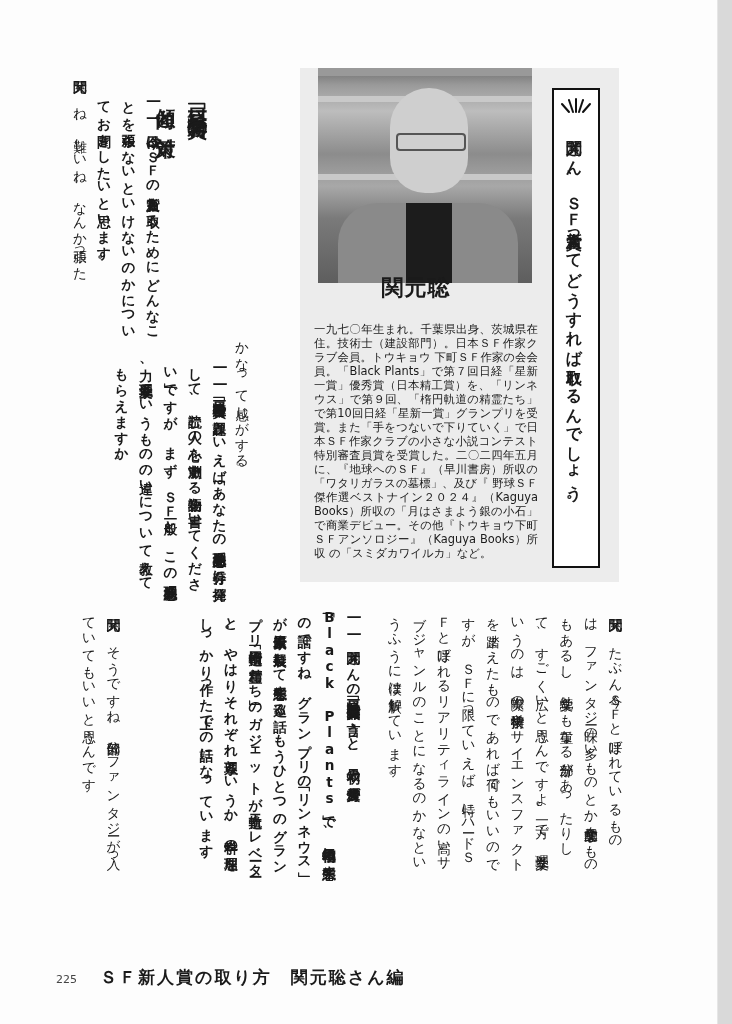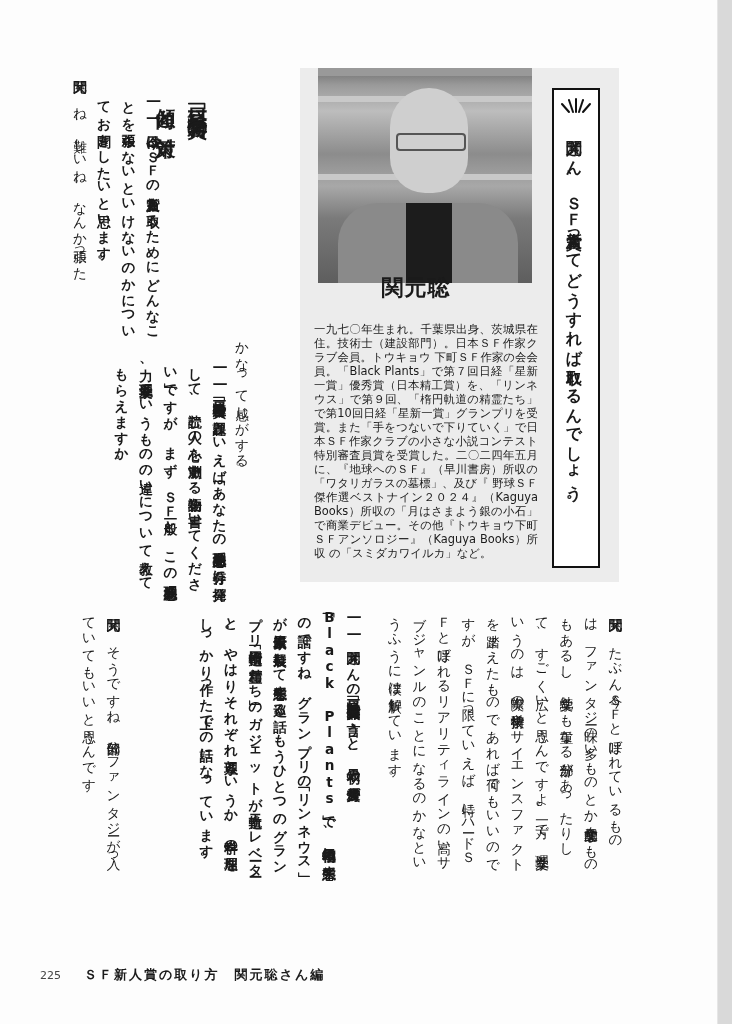--- a/index.html
+++ b/index.html
@@ -15,23 +15,23 @@
   .photo .shirt{position:absolute;left:88px;top:135px;width:46px;height:90px;background:#1c1c1c;}
   .name{position:absolute;left:300px;top:273px;width:232px;text-align:center;font-weight:bold;font-size:22px;letter-spacing:1px;}
   .bio{position:absolute;left:314px;top:322px;width:224px;font-size:11.4px;line-height:14px;text-align:justify;}
   .title-box{position:absolute;left:552px;top:88px;width:44px;height:476px;border:2.5px solid #111;background:#fff;}
   .title-box .rays{position:absolute;left:6px;top:8px;width:32px;height:20px;}
   .title-text{left:560px;top:128px;font-size:16px;font-weight:bold;letter-spacing:1px;line-height:28px;height:430px;}
   .heading{left:150px;top:92px;font-size:20px;font-weight:bold;line-height:32px;letter-spacing:2px;height:200px;}
   .col-block{font-size:13.6px;line-height:24.5px;letter-spacing:0.5px;}
   .b{font-weight:bold;}
   .speaker{font-weight:bold;margin-bottom:1em;}
-  .footer{position:absolute;left:40px;top:966px;font-size:12px;display:flex;align-items:baseline;}
+  .footer{position:absolute;left:56px;top:966px;font-size:12px;display:flex;align-items:baseline;}
   .footer .pg{color:#444;font-size:11px;width:44px;}
-  .footer .ttl{font-weight:bold;font-size:13px;letter-spacing:2px;}
+  .footer .ttl{font-weight:bold;font-size:17px;letter-spacing:2px;}
 </style>
 </head>
 <body>
 
 <div class="scroll-track"></div>
 
 <div class="profile-box"></div>
 <div class="photo">
   <div class="shelf" style="top:0;height:8px;background:#999;"></div>
   <div class="shelf" style="top:28px;"></div>

